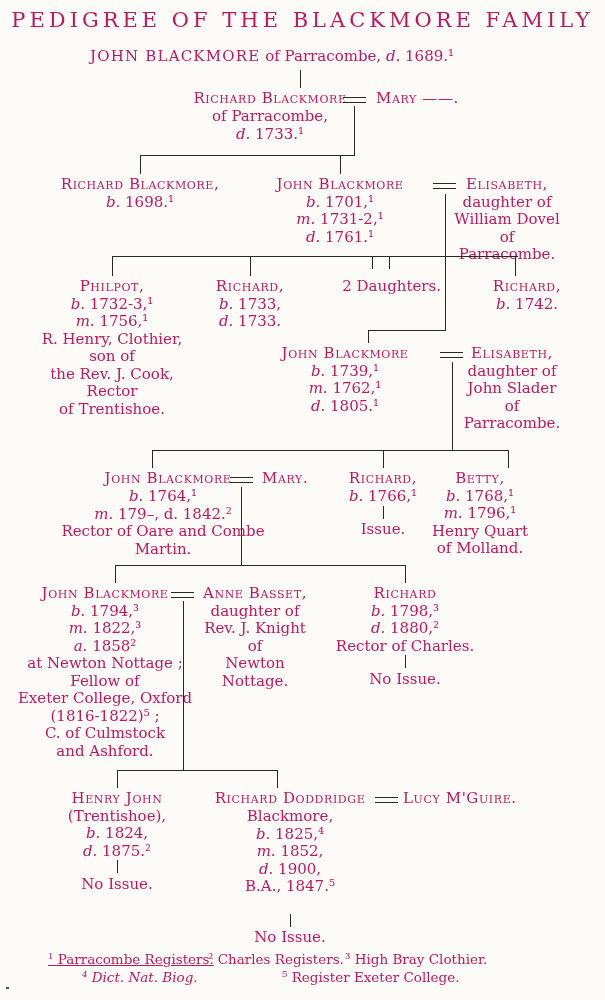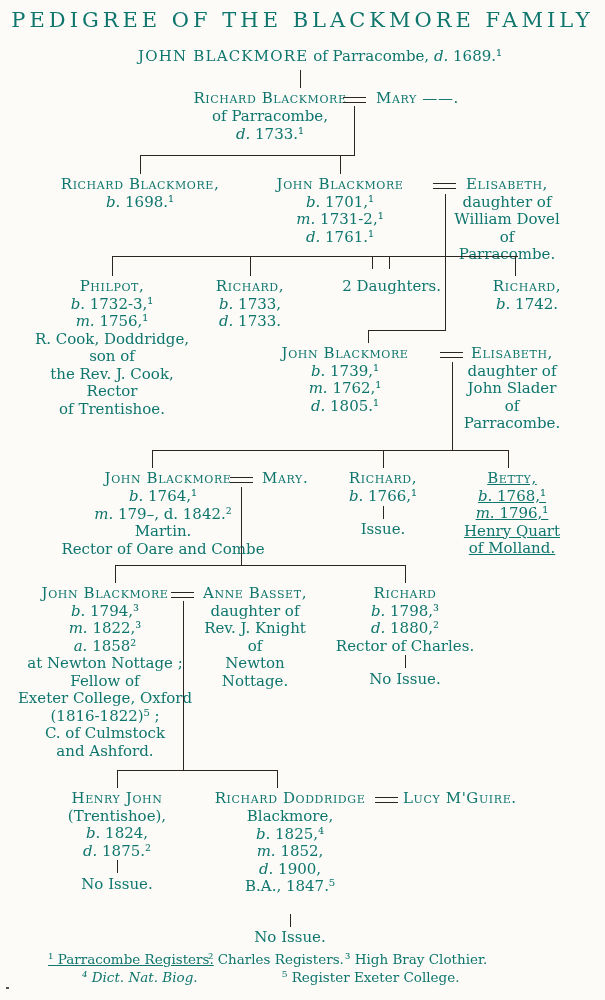--- a/index.html
+++ b/index.html
@@ -2,21 +2,21 @@
 <html><head>
 <meta charset="utf-8">
 <style>
   html,body{margin:0;padding:0;background:#e8e6e0;}
   #page{
     position:relative;
     width:605px;height:1000px;
     margin:0 auto;
     background:#fcfbf7;
     font-family:"DejaVu Serif","Liberation Serif",serif;
-    color:#0f766e;
+    color:#be185d;
     overflow:hidden;
   }
   #title{
     position:absolute;top:8px;left:0;width:605px;
     text-align:center;font-size:21px;letter-spacing:4px;
     white-space:nowrap;
   }
   .node{position:absolute;font-size:15px;line-height:17.5px;text-align:center;}
   .sc{font-variant:small-caps;letter-spacing:0.6px;}
   .caps{letter-spacing:1.2px;}
@@ -35,21 +35,21 @@
   .fn.it{font-style:italic;}
   #artifact{position:absolute;left:6px;top:987px;width:3px;height:2px;background:#55504a;}
 </style>
 </head>
 <body>
 
 <div id="page">
 
   <div id="title">PEDIGREE OF THE BLACKMORE FAMILY</div>
 
-  <div class="node" style="left:0;top:48px;width:544px;white-space:nowrap;margin-left:48px;">
+  <div class="node" style="left:0;top:48px;width:544px;white-space:nowrap;">
     <span class="caps">JOHN BLACKMORE</span>
     <span>of Parracombe,</span>
     <span class="ifl">d. 1689.¹</span>
   </div>
   <div class="vline" style="left:300px;top:70px;height:18px;"></div>
 
   <div class="node sc" style="left:170px;top:90px;width:200px;">Richard Blackmore</div>
   <div class="node" style="left:170px;top:108px;width:200px;">
       <div class="ln">of Parracombe,</div>
       <div class="ln ifl">d. 1733.¹</div>
@@ -92,21 +92,21 @@
   <div class="vline" style="left:250px;top:256px;height:20px;"></div>
   <div class="vline" style="left:372px;top:256px;height:13px;"></div>
   <div class="vline" style="left:389px;top:256px;height:13px;"></div>
   <div class="vline" style="left:515px;top:256px;height:20px;"></div>
 
   <div class="node" style="left:12px;top:278px;width:200px;">
     <span class="sc ln">Philpot,</span>
     <div>
         <div class="ln ifl">b. 1732-3,¹</div>
         <div class="ln ifl">m. 1756,¹</div>
-        <div class="ln">R. Cook, Doddridge,</div>
+        <div class="ln">R. Henry, Clothier,</div>
         <div class="ln">son of</div>
         <div class="ln">the Rev. J. Cook,</div>
         <div class="ln">Rector</div>
         <div class="ln">of Trentishoe.</div>
       </div>
   </div>
   <div class="node" style="left:190px;top:278px;width:120px;">
     <span class="sc ln">Richard,</span>
     <div>
         <div class="ln ifl">b. 1733,</div>
@@ -148,35 +148,35 @@
   <div class="vline" style="left:152px;top:450px;height:18px;"></div>
   <div class="vline" style="left:383px;top:450px;height:18px;"></div>
   <div class="vline" style="left:508px;top:450px;height:18px;"></div>
 
   <div class="node sc" style="left:68px;top:470px;width:200px;">John Blackmore</div>
   <div class="msign" style="left:230px;top:477px;"></div>
   <div class="node sc" style="left:262px;top:470px;width:90px;text-align:left;">Mary.</div>
   <div class="node" style="left:38px;top:488px;width:250px;">
       <div class="ln ifl">b. 1764,¹</div>
       <div class="ln ifl">m. 179–, d. 1842.²</div>
+      <div class="ln">Rector of Oare and Combe</div>
       <div class="ln">Martin.</div>
-      <div class="ln">Rector of Oare and Combe</div>
     </div>
   <div class="vline" style="left:241px;top:487px;height:78px;"></div>
 
   <div class="node" style="left:323px;top:470px;width:120px;">
     <span class="sc ln">Richard,</span>
     <div>
         <div class="ln ifl">b. 1766,¹</div>
       </div>
   </div>
   <div class="vline" style="left:383px;top:506px;height:13px;"></div>
   <div class="node" style="left:323px;top:521px;width:120px;">Issue.</div>
 
-  <div class="node" style="left:452px;top:470px;width:120px;text-decoration:underline;">
+  <div class="node" style="left:420px;top:470px;width:120px;">
     <span class="sc ln">Betty,</span>
     <div>
         <div class="ln ifl">b. 1768,¹</div>
         <div class="ln ifl">m. 1796,¹</div>
         <div class="ln">Henry Quart</div>
         <div class="ln">of Molland.</div>
       </div>
   </div>
 
   <div class="hline" style="left:115px;top:565px;width:290px;"></div>

